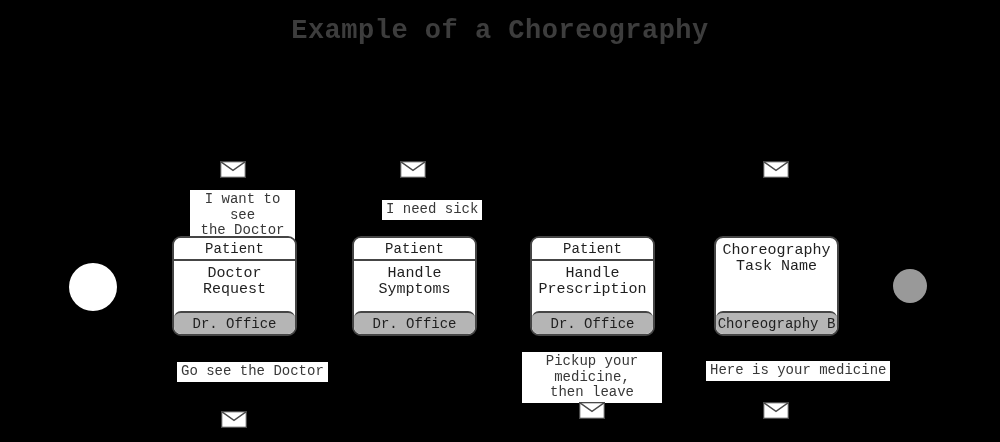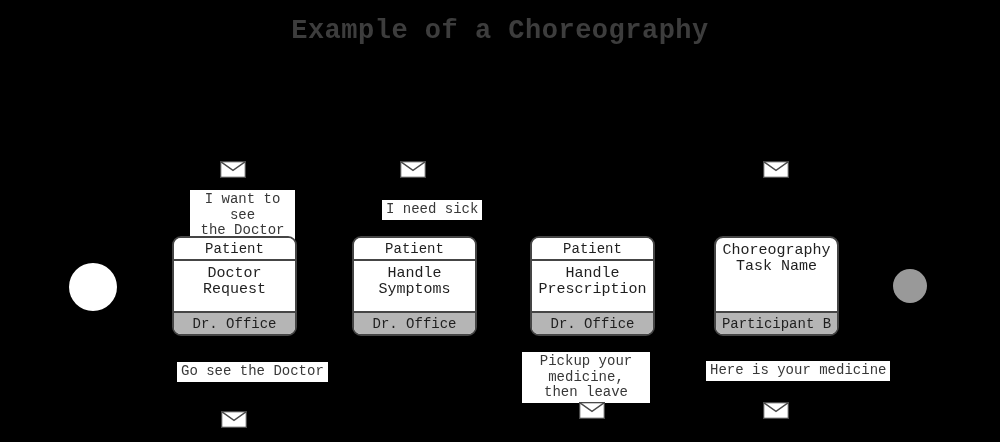--- a/index.html
+++ b/index.html
@@ -37,21 +37,21 @@
     color:var(--box-text,#1f1f1f);
     overflow:hidden;
   }
   .task .band{
     flex:0 0 auto;height:21px;
     display:flex;align-items:center;justify-content:center;
     font-size:14px;line-height:14px;
     background:var(--box-bg,#ffffff);
   }
   .task .band.initiator{border-bottom:2px solid var(--box-border,#454545);}
-  .task .band.receiver{border-top:2px solid var(--box-border,#454545);background:var(--band-bg,#b5b5b5);}
+  .task .band.receiver{border-top:2px solid var(--box-border,#454545);background:var(--band-bg,#b5b5b5);border-radius:7px;}
   .task .body{
     flex:1 1 auto;
     padding-top:5px;
     text-align:center;
     font-size:15px;line-height:16px;
     white-space:pre-line;
   }
   .envelope{position:absolute;width:26px;height:17px;line-height:0;}
   .env-rect{fill:var(--envelope-fill,#ffffff);stroke:var(--envelope-stroke,#4a4a4a);stroke-width:1.3;}
   .env-flap{fill:none;stroke:var(--envelope-stroke,#4a4a4a);stroke-width:1.3;}
@@ -112,25 +112,25 @@
   </div>
   <div class="task" style="left:530px">
     <div class="band initiator">Patient</div>
     <div class="body">Handle
 Prescription</div>
     <div class="band receiver">Dr. Office</div>
   </div>
   <div class="task" style="left:714px">
     <div class="body">Choreography
 Task Name</div>
-    <div class="band receiver">Participant B</div>
+    <div class="band receiver">Choreography B</div>
   </div>
 
   <div class="msg" style="left:177px;top:362px">Go see the Doctor</div>
-  <div class="msg" style="left:522px;top:352px;width:128px;box-sizing:border-box">Pickup your medicine,
+  <div class="msg" style="left:522px;top:352px;width:140px;box-sizing:border-box">Pickup your medicine,
 then leave</div>
   <div class="msg" style="left:706px;top:361px">Here is your medicine</div>
 
   <div class="envelope" style="left:221px;top:411px">
     <svg width="26" height="17" viewBox="0 0 26 17">
         <rect class="env-rect" x="0.65" y="0.65" width="24.7" height="15.7"></rect>
         <path class="env-flap" d="M0.65 0.65 L13 9.4 L25.35 0.65"></path>
       </svg>
   </div>
   <div class="envelope" style="left:579px;top:402px">

